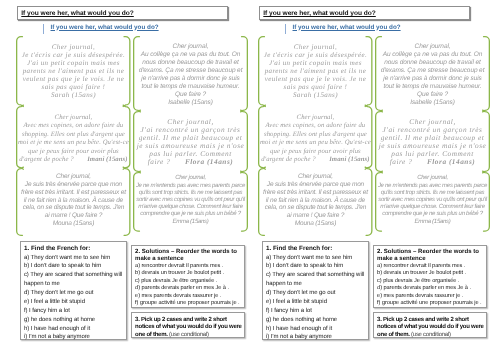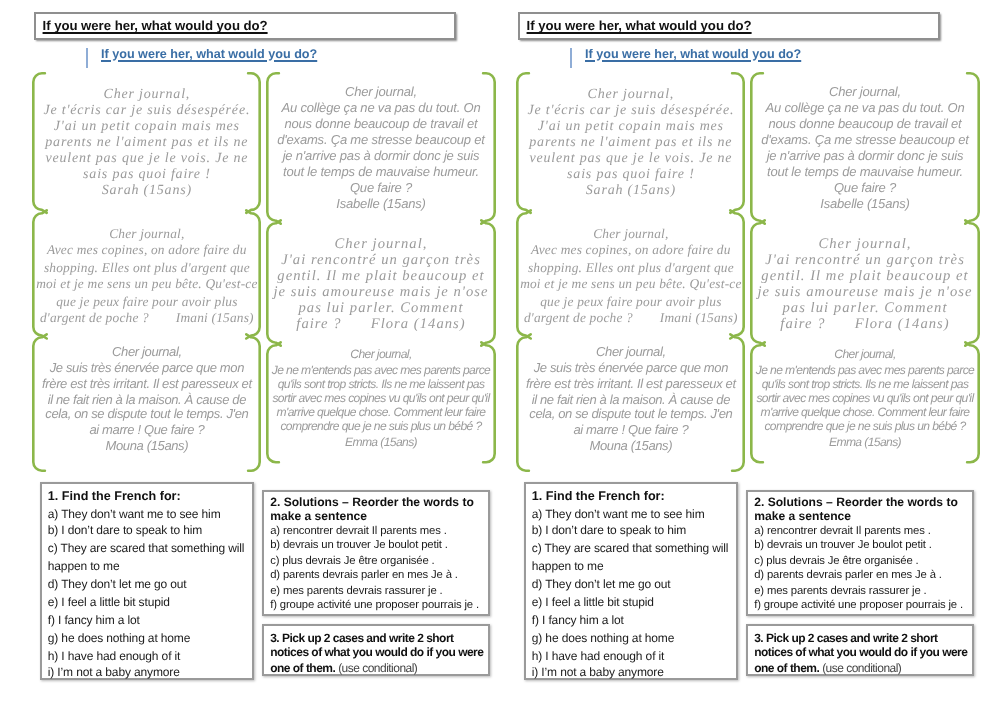--- a/index.html
+++ b/index.html
@@ -28,21 +28,21 @@
   .col.cL{left:16.2px;width:114px;}
   .col.cR{left:133.0px;width:115.0px;}
   .bubble{position:absolute;box-sizing:border-box;}
   .bracket{position:absolute;left:0;top:0;width:100%;height:100%;overflow:visible;}
   .btext{position:absolute;left:50%;transform:translateX(-50%);top:6.5px;text-align:center;
      color:#9b9b9b;line-height:8.1px;width:106px;}
   .btext .g{display:block;}
   .btext .b{display:block;text-align:center;}
   .btext .a{display:block;}
   .btext .b.inline{display:inline;}
-  .btext .a.inline{display:inline;white-space:nowrap;}
+  .btext .a.inline{display:inline;white-space:nowrap;font-weight:bold;}
   .btext .gap{letter-spacing:0;}
 
   .f1{font-family:"Liberation Serif",serif;font-style:italic;font-size:7.0px;letter-spacing:0.40px;}
   .f2{font-family:"Liberation Serif",serif;font-style:italic;font-size:6.7px;letter-spacing:0.1px;top:8px;width:112px;line-height:8.5px;}
   .f3{font-family:"Liberation Sans",sans-serif;font-style:italic;font-size:6.5px;letter-spacing:-0.18px;line-height:7.8px;top:5px;}
   .f4{font-family:"Liberation Sans",sans-serif;font-style:italic;font-size:6.5px;letter-spacing:-0.1px;}
   .f5{font-family:"Liberation Serif",serif;font-style:italic;font-size:7.3px;letter-spacing:0.52px;width:110px;}
   .f6{font-family:"Liberation Sans",sans-serif;font-style:italic;font-size:6.05px;letter-spacing:-0.3px;line-height:7.2px;width:112px;top:3.2px;}
 
   

